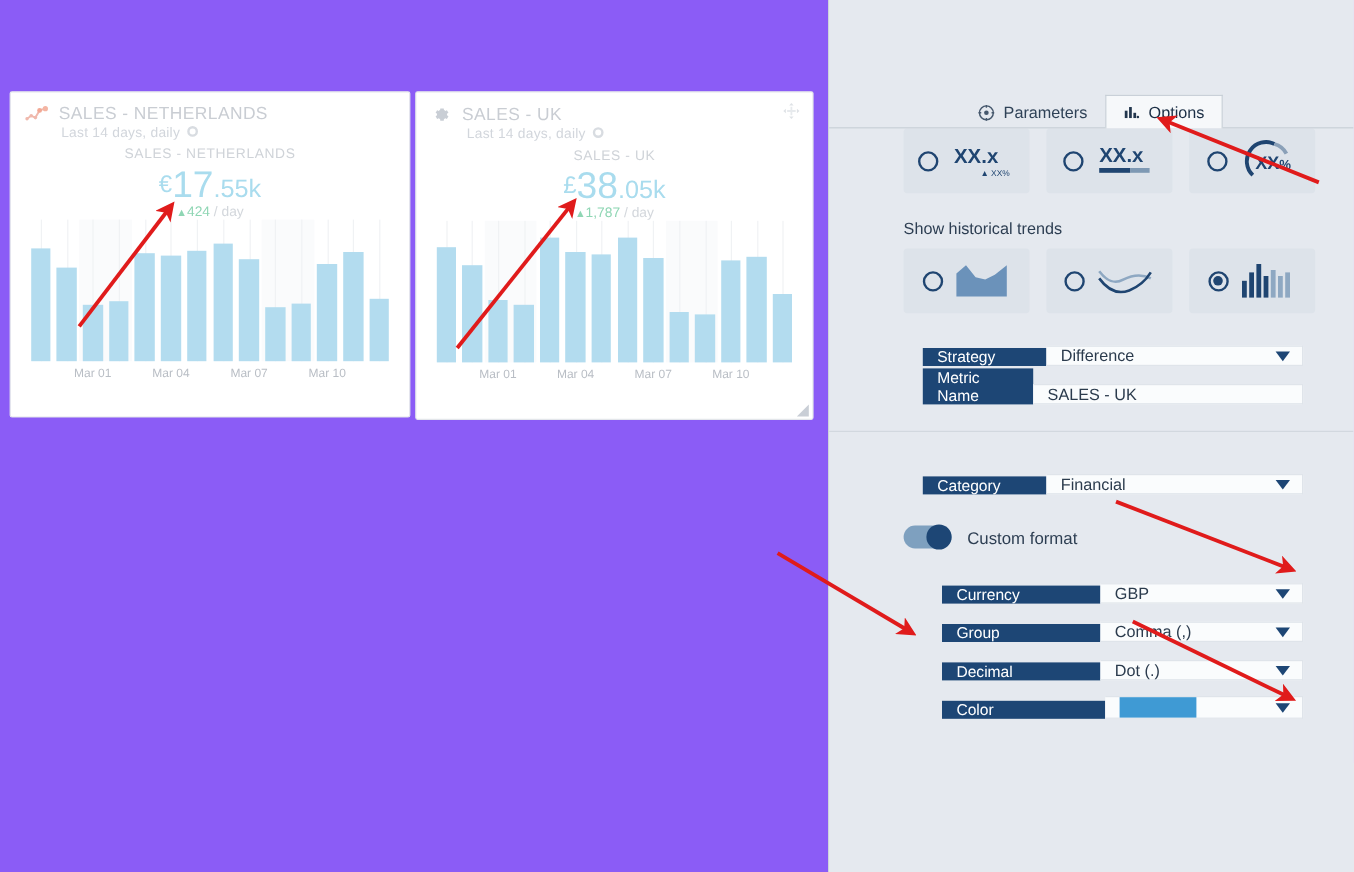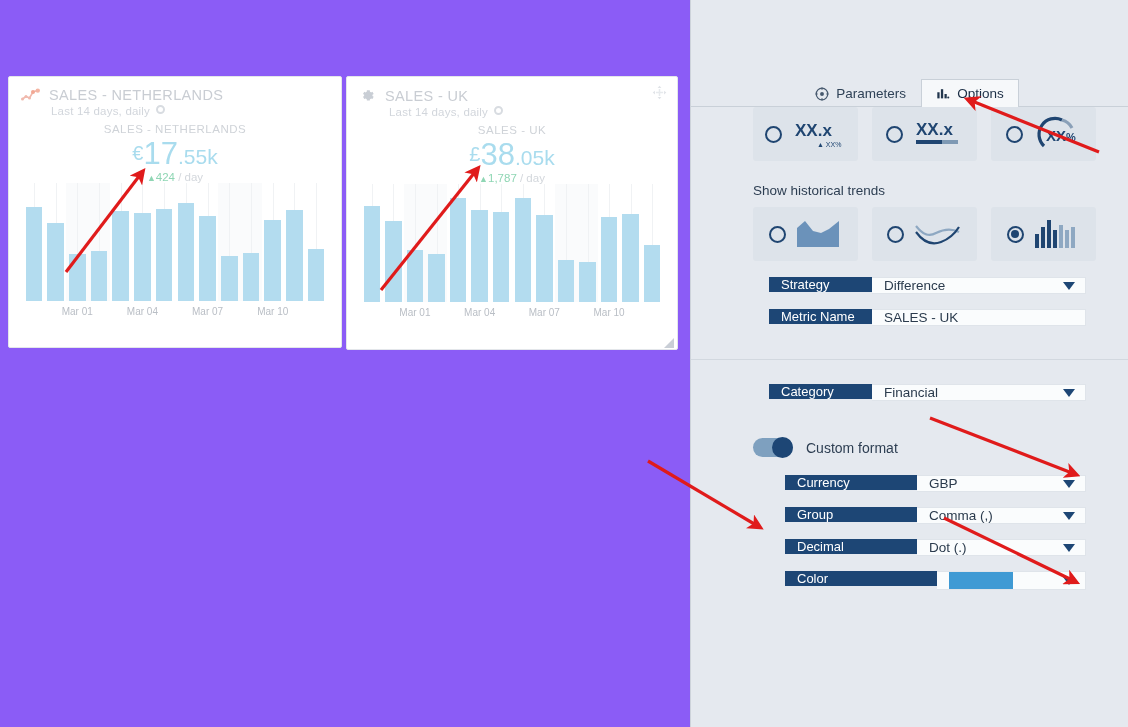--- a/index.html
+++ b/index.html
@@ -129,21 +129,21 @@
     display: flex; align-items: center; justify-content: center;
     flex: 0 0 auto;
   }
   .radio.on::after {
     content: ""; width: 8px; height: 8px; border-radius: 50%;
     background: #1f4571;
   }
   .opt-glyph { display: flex; align-items: center; justify-content: center; }
 
   .field-row {
-    display: flex; align-items: flex-start;
+    display: flex; align-items: flex-end;
     height: 28px; margin-bottom: 4px; padding-left: 16px;
   }
   .field-key {
     background: #1d4675; color: #fff;
     font-size: 13px; display: flex; align-items: center;
     padding: 0 12px;
   }
   .field-val {
     flex: 1; background: #fafcfd; border: 1px solid #dfe4ea;
     border-left: none;
@@ -436,21 +436,21 @@
 
       <div style="padding:16px 42px 0 62px">
         <div class="field-row">
           <div class="field-key" style="width:103px">Strategy</div>
           <div class="field-val">
             <span>Difference</span>
             <span class="caret"></span>
           </div>
         </div>
         <div class="field-row">
-          <div class="field-key" style="width:103px">Metric Name</div>
+          <div class="field-key" style="width:92px">Metric Name</div>
           <div class="field-val">
             <span>SALES - UK</span>
           </div>
         </div>
       </div>
 
       <div class="divider" style="margin-top:22px"></div>
 
       <div style="padding:24px 42px 0 62px">
         <div class="field-row">
@@ -485,21 +485,21 @@
           </div>
         </div>
         <div class="field-row">
           <div class="field-key" style="width:132px">Decimal</div>
           <div class="field-val">
             <span>Dot (.)</span>
             <span class="caret"></span>
           </div>
         </div>
         <div class="field-row">
-          <div class="field-key" style="width:152px">Color</div>
+          <div class="field-key" style="width:136px">Color</div>
           <div class="field-val">
             <span class="swatch" id="color-swatch" style="background: rgb(63, 154, 212);"></span>
             <span class="caret"></span>
           </div>
         </div>
       </div>
 
     </div>
   </div>
 

